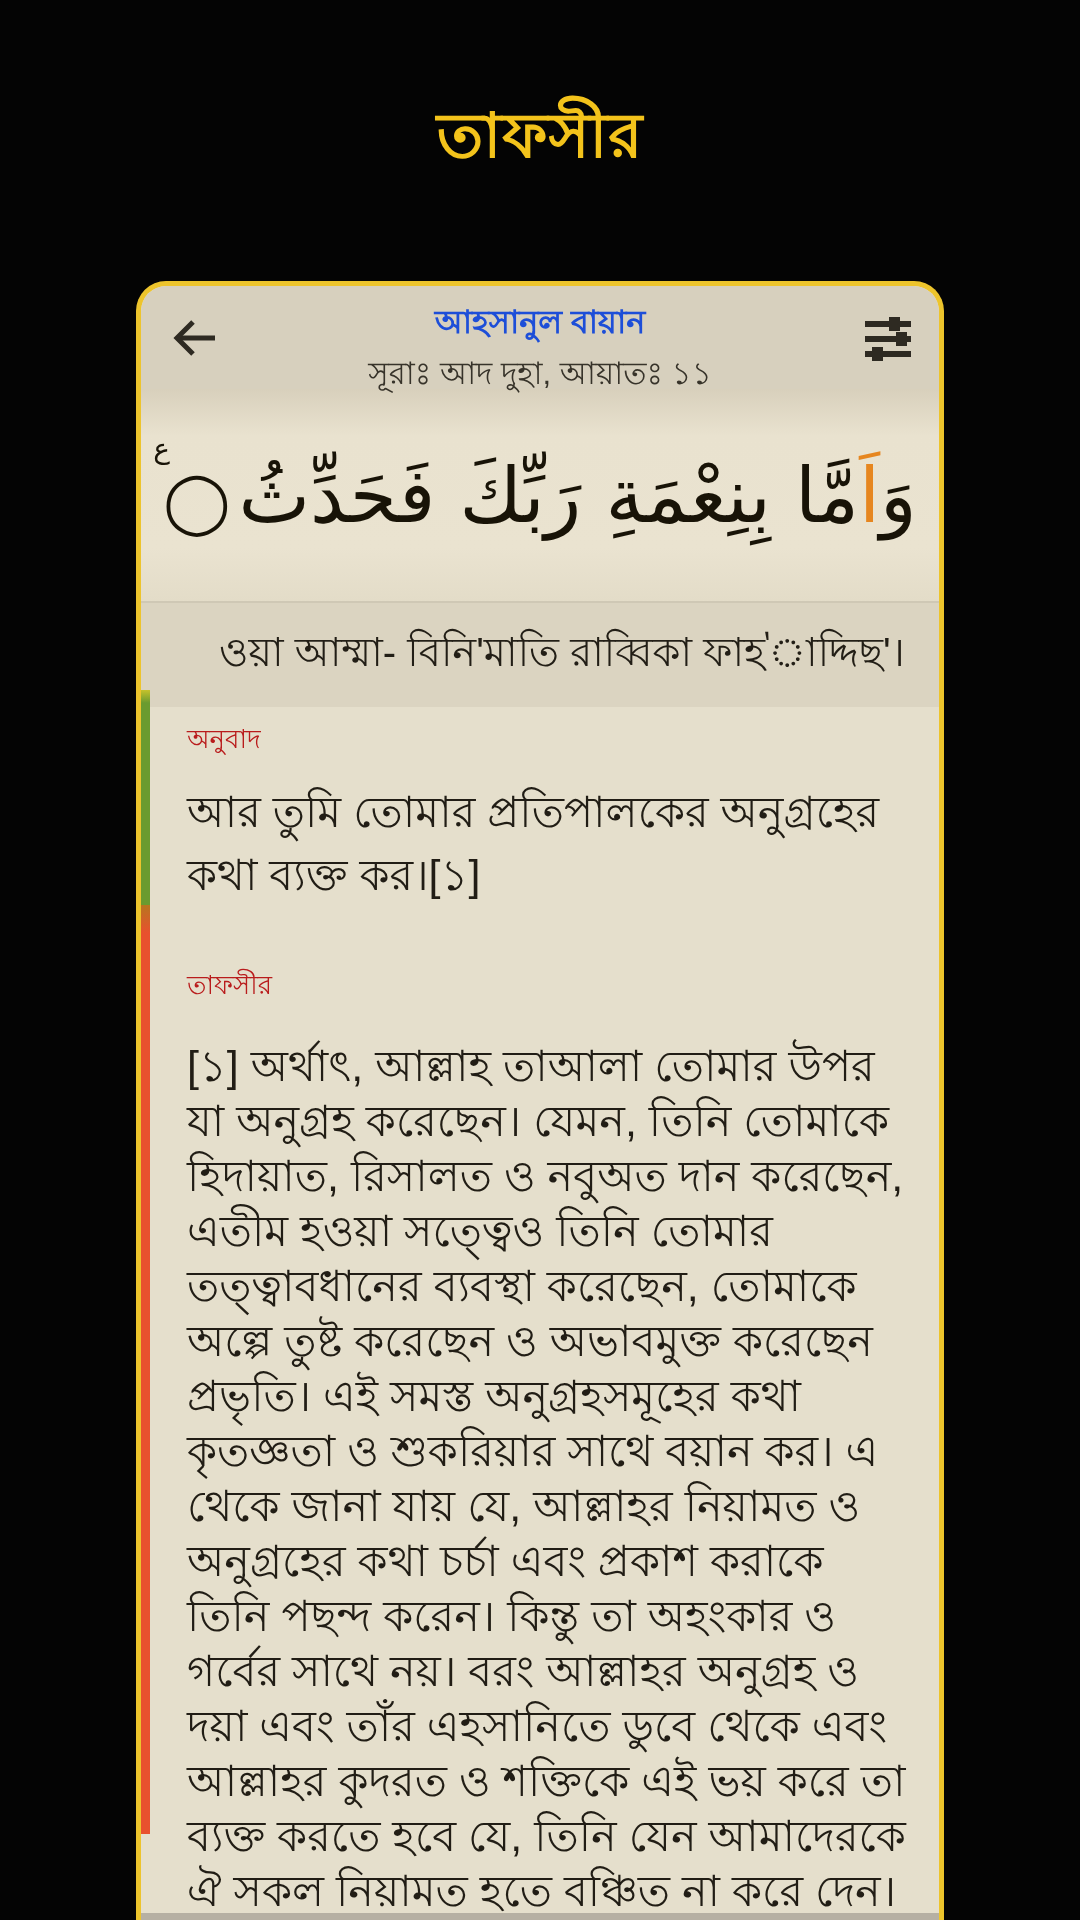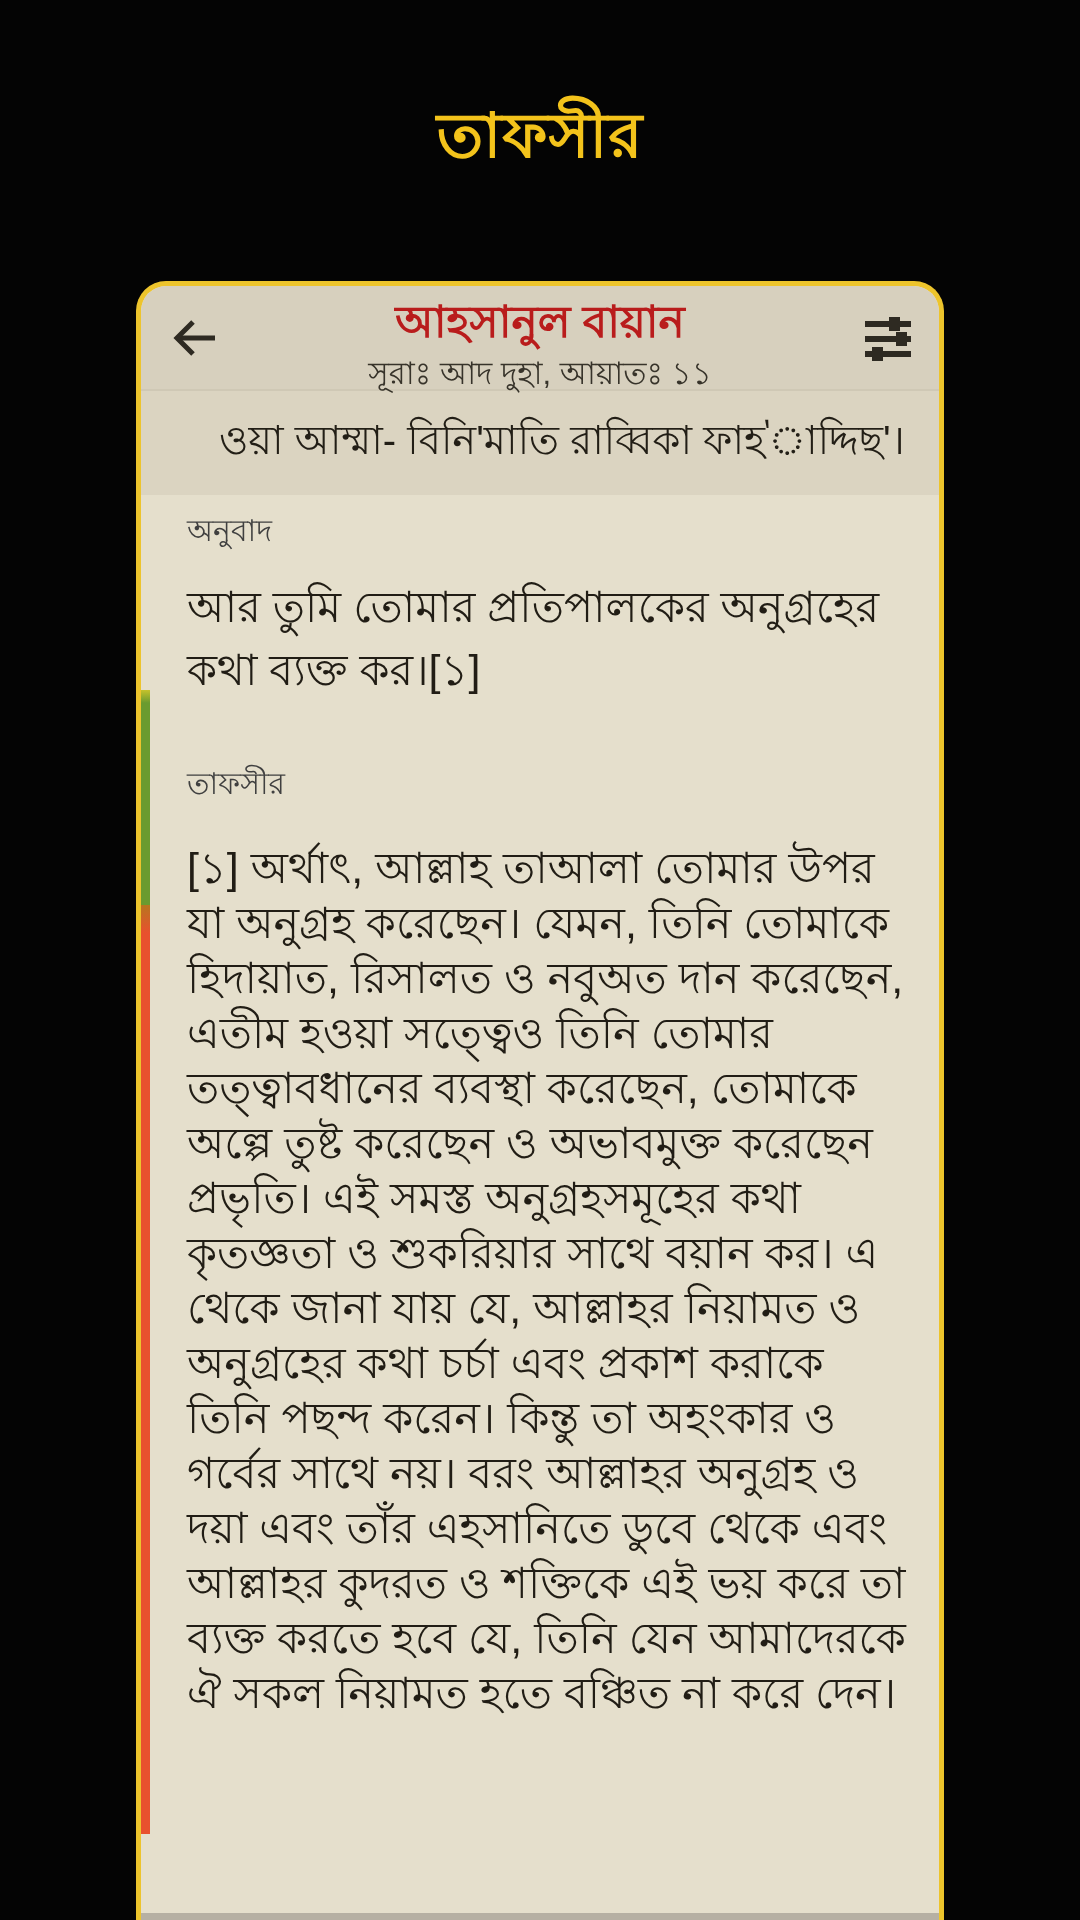--- a/index.html
+++ b/index.html
@@ -45,23 +45,23 @@
     border-radius: 25px 25px 0 0;
   }
   .header-texts {
     position: absolute;
     left: 100px;
     right: 100px;
     top: 12px;
     text-align: center;
   }
   .header-title {
-    font-size: 44px;
+    font-size: 32px;
     font-weight: 700;
-    color: #b91c1c;
+    color: #1d4ed8;
     line-height: 48px;
   }
   .header-subtitle {
     font-size: 31px;
     color: #37332a;
     line-height: 40px;
     margin-top: 8px;
   }
   .back-btn {
     position: absolute;
@@ -122,22 +122,22 @@
     font-size: 40px;
     color: #221e16;
     text-align: center;
   }
 
   .content {
     position: relative;
     padding: 12px 28px 0 46px;
   }
   .section-label {
-    font-size: 30px;
-    color: #404040;
+    font-size: 26px;
+    color: #b91c1c;
   }
   .translation-text {
     margin-top: 18px;
     font-size: 43px;
     line-height: 63px;
     color: #211d15;
   }
   .label-tafsir { margin-top: 58px; }
   .tafsir-text {
     margin-top: 30px;
@@ -207,20 +207,23 @@
             <line x1="6" y1="29" x2="52" y2="29"></line>
             <rect x="37" y="22" width="11" height="14" stroke="none"></rect>
             <line x1="6" y1="44" x2="52" y2="44"></line>
             <rect x="13" y="37" width="11" height="14" stroke="none"></rect>
           </g>
         </svg>
       </span>
     </div>
   </div>
 
+  <div class="verse-section">
+    <div class="arabic-text"><span>وَ</span><span class="arabic-highlight">اَ</span><span>مَّا بِنِعْمَةِ رَبِّكَ فَحَدِّثُ</span><span class="ayah-end"><span>◯</span><span class="ruku-mark">ع</span></span></div>
+  </div>
 
   <div class="translit-band">
     <div class="translit-text">ওয়া আম্মা- বিনি'মাতি রাব্বিকা ফাহ'াদ্দিছ'।</div>
   </div>
 
   <div class="content">
     <div class="section-label">অনুবাদ</div>
     <div class="translation-text">আর তুমি তোমার প্রতিপালকের অনুগ্রহের কথা ব্যক্ত কর।[১]</div>
     <div class="section-label label-tafsir">তাফসীর</div>
     <div class="tafsir-text">[১] অর্থাৎ, আল্লাহ তাআলা তোমার উপর যা অনুগ্রহ করেছেন। যেমন, তিনি তোমাকে হিদায়াত, রিসালত ও নবুঅত দান করেছেন, এতীম হওয়া সত্ত্বেও তিনি তোমার তত্ত্বাবধানের ব্যবস্থা করেছেন, তোমাকে অল্পে তুষ্ট করেছেন ও অভাবমুক্ত করেছেন প্রভৃতি। এই সমস্ত অনুগ্রহসমূহের কথা কৃতজ্ঞতা ও শুকরিয়ার সাথে বয়ান কর। এ থেকে জানা যায় যে, আল্লাহর নিয়ামত ও অনুগ্রহের কথা চর্চা এবং প্রকাশ করাকে তিনি পছন্দ করেন। কিন্তু তা অহংকার ও গর্বের সাথে নয়। বরং আল্লাহর অনুগ্রহ ও দয়া এবং তাঁর এহসানিতে ডুবে থেকে এবং আল্লাহর কুদরত ও শক্তিকে এই ভয় করে তা ব্যক্ত করতে হবে যে, তিনি যেন আমাদেরকে ঐ সকল নিয়ামত হতে বঞ্চিত না করে দেন।</div>

